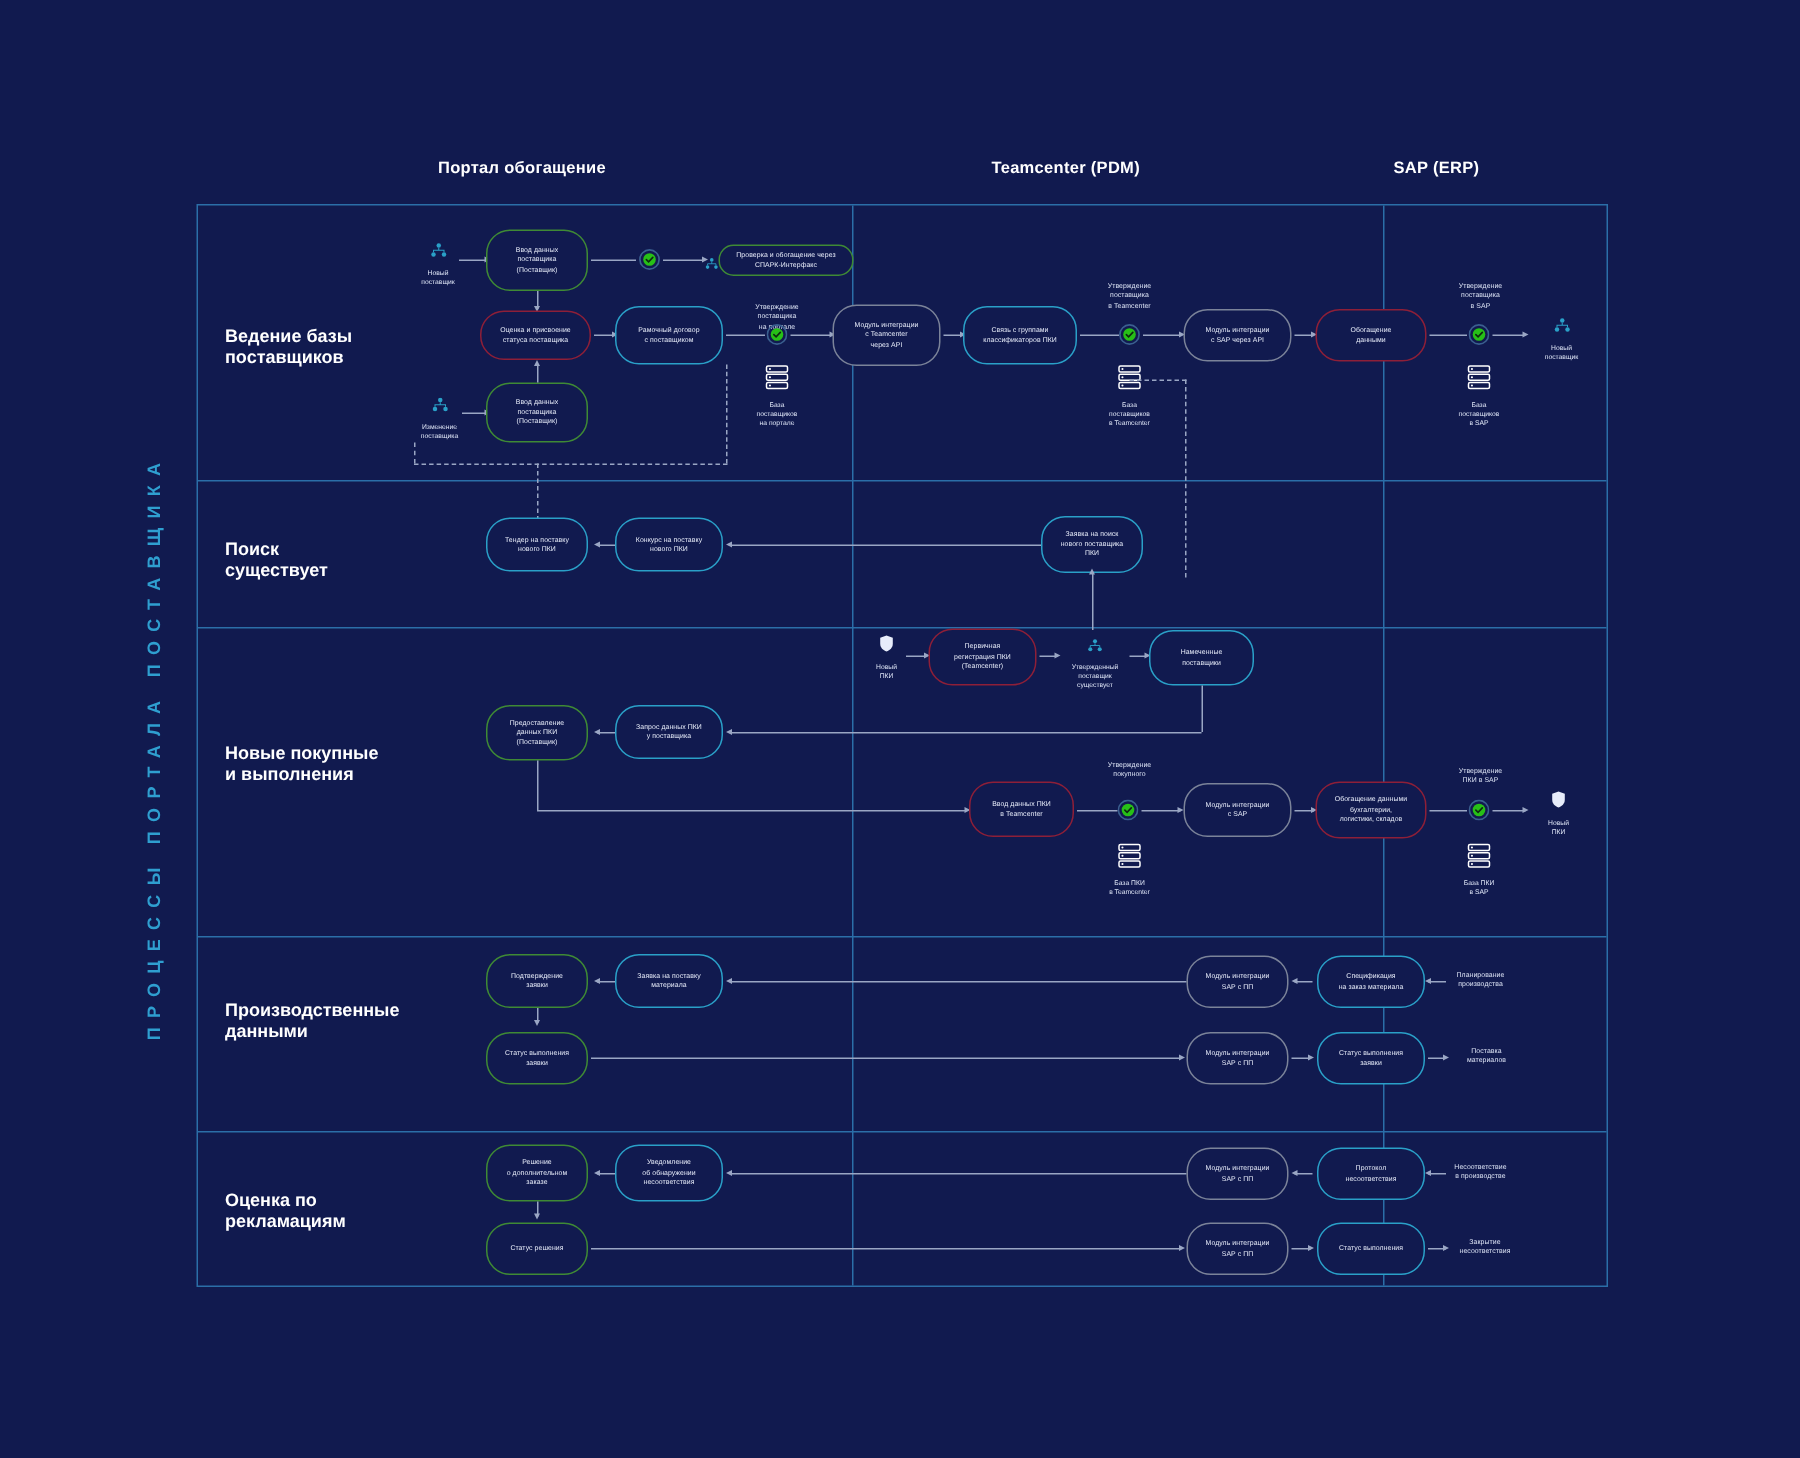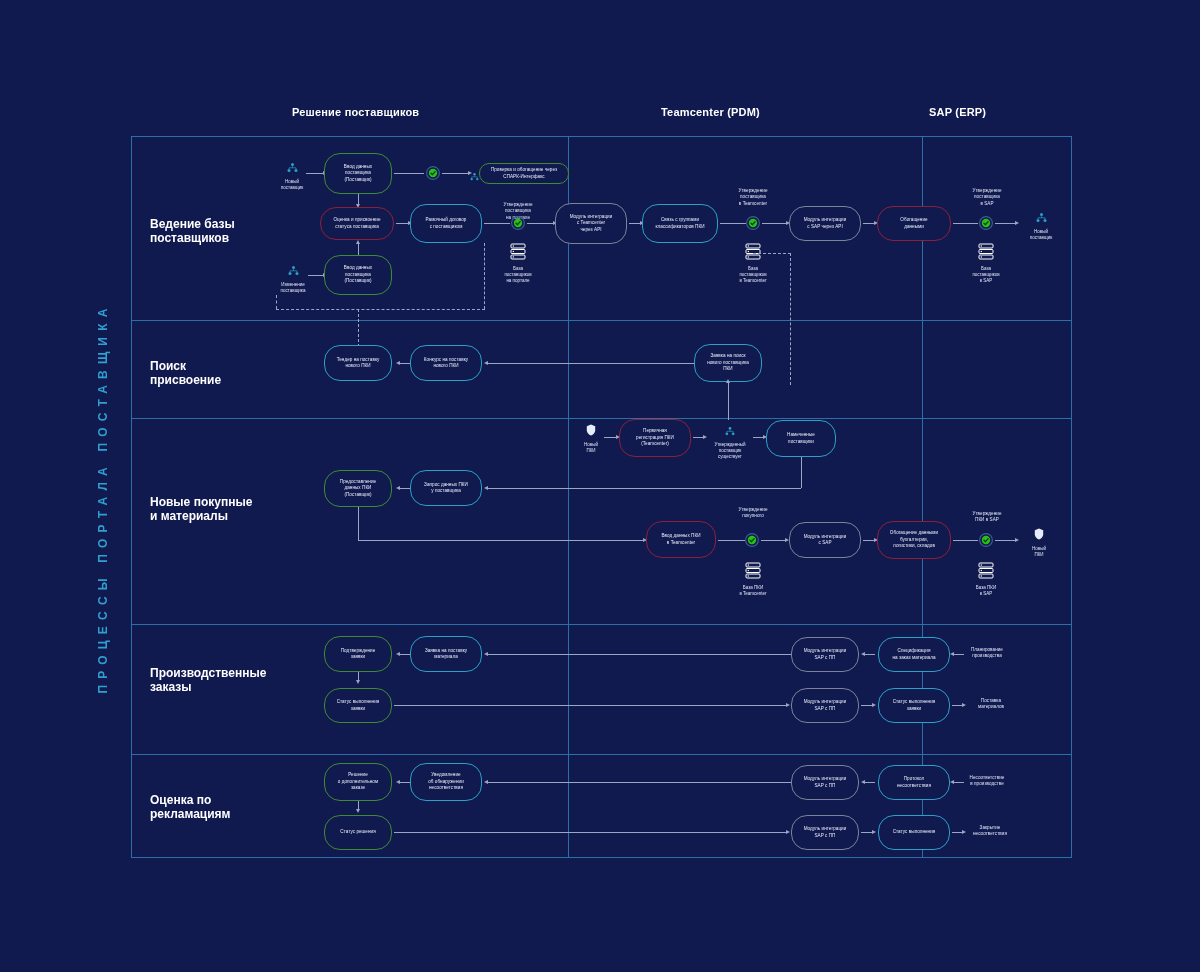--- a/index.html
+++ b/index.html
@@ -105,45 +105,45 @@
   .arw.r{border-left:4px solid #9aa6c4;border-top:2.6px solid transparent;border-bottom:2.6px solid transparent;}
   .arw.l{border-right:4px solid #9aa6c4;border-top:2.6px solid transparent;border-bottom:2.6px solid transparent;}
   .arw.d{border-top:4px solid #9aa6c4;border-left:2.6px solid transparent;border-right:2.6px solid transparent;}
   .arw.u{border-bottom:4px solid #9aa6c4;border-left:2.6px solid transparent;border-right:2.6px solid transparent;}
 </style>
 </head>
 <body>
 
 <div id="stage">
 
-  <div class="col-head" style="left:292px;">Решение поставщиков</div>
+  <div class="col-head" style="left:292px;">Портал обогащение</div>
   <div class="col-head" style="left:661px;">Teamcenter (PDM)</div>
   <div class="col-head" style="left:929px;">SAP (ERP)</div>
 
   <div class="rail">
     <span>ПРОЦЕССЫ ПОРТАЛА ПОСТАВЩИКА</span>
   </div>
 
   <div class="frame">
     <div class="vline" style="left:436px;"></div>
     <div class="vline" style="left:790px;"></div>
     <div class="hline" style="top:183px;"></div>
     <div class="hline" style="top:281px;"></div>
     <div class="hline" style="top:487px;"></div>
     <div class="hline" style="top:617px;"></div>
   </div>
 
   <div class="sect-title" style="top:217px;">Ведение базы
 поставщиков</div>
   <div class="sect-title" style="top:359px;">Поиск
-присвоение</div>
+существует</div>
   <div class="sect-title" style="top:495px;">Новые покупные
-и материалы</div>
+и выполнения</div>
   <div class="sect-title" style="top:666px;">Производственные
-заказы</div>
+данными</div>
   <div class="sect-title" style="top:793px;">Оценка по
 рекламациям</div>
 
   <div class="ico" style="left:272px;top:159px;width:40px;">
     <span class="glyph">
       <svg width="11" height="10" viewBox="0 0 11 10">
           <circle cx="5.5" cy="1.6" r="1.5" fill="#2aa0c8"></circle>
           <circle cx="2" cy="7.6" r="1.5" fill="#2aa0c8"></circle>
           <circle cx="9" cy="7.6" r="1.5" fill="#2aa0c8"></circle>
           <path d="M5.5 3.2v1.6M2 6.1V4.8h7v1.3" stroke="#2aa0c8" stroke-width="0.7" fill="none"></path>

